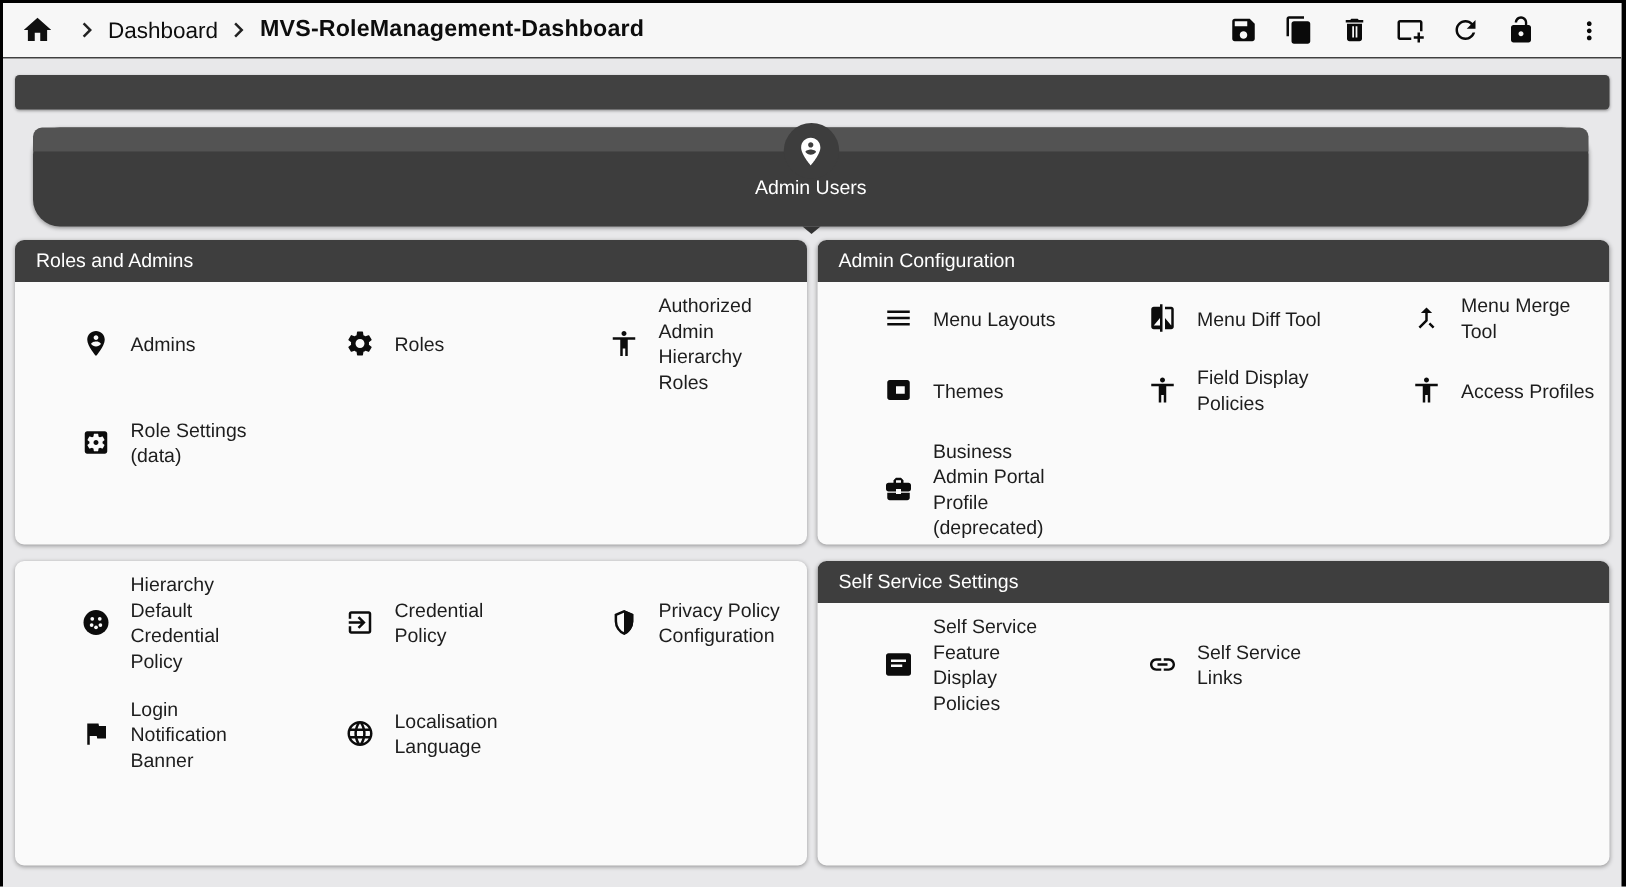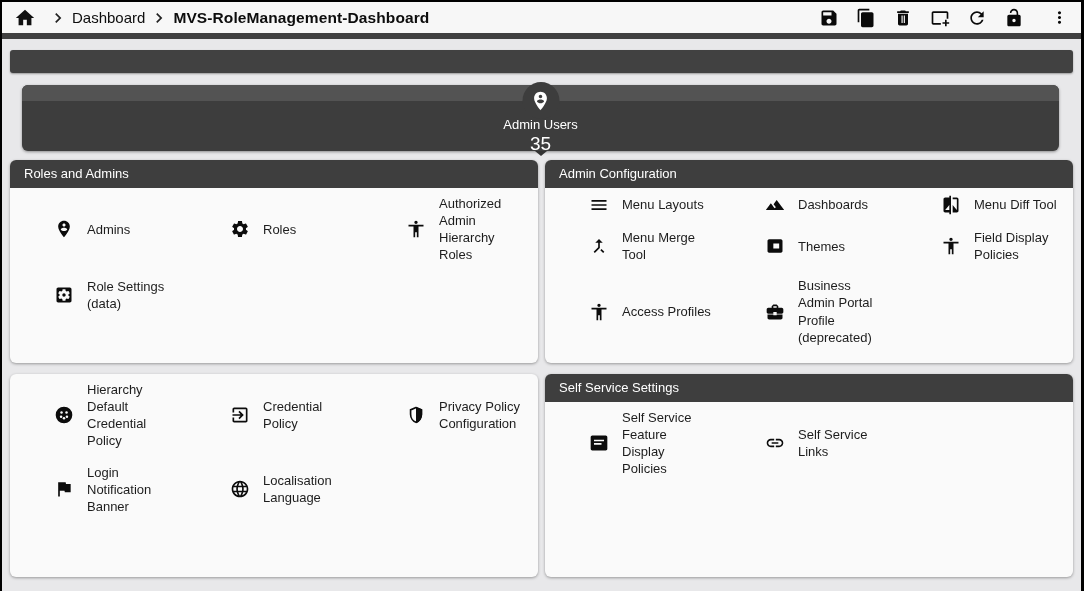--- a/index.html
+++ b/index.html
@@ -8,38 +8,38 @@
   }
   *{margin:0;padding:0;box-sizing:border-box;}
   html,body{width:1084px;height:591px;overflow:hidden;}
   body{
     font-family:"Liberation Sans", sans-serif; background:var(--page-bg);
     border-top:2px solid #000;border-left:2px solid #000;border-right:3px solid #000;
   }
   .icon{display:inline-flex;align-items:center;justify-content:center;flex:0 0 auto;}
   .icon svg{width:100%;height:100%;fill:currentColor;}
   
-  .topbar{height:37px;background:var(--topbar-bg);border-bottom:6px solid #404040;
+  .topbar{height:37px;background:var(--topbar-bg);border-bottom:1px solid #404040;
     display:flex;align-items:center;justify-content:space-between;padding:0 10px 0 12px;}
   .breadcrumb{display:flex;align-items:center;gap:6px;color:#111;}
   .home-btn{width:24px;height:24px;color:#111;background:none;border:none;cursor:pointer;display:flex;align-items:center;}
   .home-btn .icon{width:22px;height:22px;}
   .crumb-sep{width:20px;height:20px;color:#222;margin:0 4px;}
   .crumb{font-size:15px;color:#0d0d0d;cursor:pointer;}
   .crumb.bold{font-weight:700;font-size:15.5px;letter-spacing:.1px;}
   .toolbar{display:flex;align-items:center;gap:13px;}
   .tool-btn{width:24px;height:24px;border:none;background:none;color:#0a0a0a;cursor:pointer;display:flex;align-items:center;justify-content:center;}
   .tool-btn .icon{width:20px;height:20px;}
   .tool-btn.more{margin-left:8px;}
   .tool-btn.more .icon{width:19px;height:19px;}
   
   .section-bar{height:23px;background:var(--bar-dark);margin:11px 8px 0 8px;border-radius:3px;box-shadow:0 1px 2px rgba(0,0,0,.35);}
   
   .stat-wrap{margin:12px 22px 0 20px;position:relative;}
-  .stat-card{position:relative;height:66px;background:var(--card-bg);border-radius:6px;
+  .stat-card{position:relative;height:66px;background:var(--card-bg);border-radius:18px;
     box-shadow:0 1px 3px rgba(0,0,0,.4);cursor:pointer;}
   .stat-strip{height:16px;background:var(--card-strip);border-radius:6px 6px 0 0;}
   .stat-badge{position:absolute;left:50%;top:-3px;transform:translateX(-50%);
     width:37px;height:37px;border-radius:50%;background:var(--card-bg);
     display:flex;align-items:center;justify-content:center;color:#fff;}
   .stat-badge .icon{width:22px;height:22px;}
   .stat-texts{position:absolute;left:0;right:0;top:32px;text-align:center;color:#fff;}
   .stat-label{font-size:13px;}
   .stat-value{font-size:19px;margin-top:1px;}
   .stat-tail{position:absolute;left:50%;bottom:-5px;transform:translateX(-50%);
@@ -142,21 +142,20 @@
     <div class="stat-strip"></div>
     <div class="stat-badge">
       <span class="icon">
           <svg viewBox="0 0 24 24">
             <path fill-rule="evenodd" d="M12 2c-3.9 0-7 3.1-7 7 0 5.2 7 13 7 13s7-7.8 7-13c0-3.9-3.1-7-7-7zm0 3.3c1.05 0 1.9.85 1.9 1.9s-.85 1.9-1.9 1.9-1.9-.85-1.9-1.9.85-1.9 1.9-1.9zm0 9.1c-1.6 0-3-.77-3.9-1.95.02-1.28 2.6-1.98 3.9-1.98s3.88.7 3.9 1.98c-.9 1.18-2.3 1.95-3.9 1.95z"></path>
           </svg>
         </span>
     </div>
     <div class="stat-texts">
       <div class="stat-label">Admin Users</div>
-      <div class="stat-value">35</div>
     </div>
     <div class="stat-tail"></div>
   </div>
 </div>
 
 <main class="panels" id="panels">
     <article class="panel">
       <div class="panel-header">Roles and Admins</div>
       <div class="panel-body">
         <div class="item">
@@ -196,28 +195,20 @@
     <article class="panel">
       <div class="panel-header">Admin Configuration</div>
       <div class="panel-body">
         <div class="item">
           <span class="icon">
             <svg viewBox="0 0 24 24">
               <path d="M3 18h18v-2H3v2zm0-5h18v-2H3v2zm0-7v2h18V6H3z"></path>
             </svg>
           </span>
           <span class="item-label">Menu Layouts</span>
-        </div>
-        <div class="item">
-          <span class="icon">
-            <svg viewBox="0 0 24 24">
-              <path d="M14 6l-3.75 5 2.85 3.8-1.6 1.2C9.81 13.75 7 10 7 10l-6 8h22L14 6z"></path>
-            </svg>
-          </span>
-          <span class="item-label">Dashboards</span>
         </div>
         <div class="item">
           <span class="icon">
             <svg viewBox="0 0 24 24">
               <path d="M10 3H5c-1.1 0-2 .9-2 2v14c0 1.1.9 2 2 2h5v2h2V1h-2v2zm0 15H5l5-6v6zm9-15h-5v2h5v13l-5-6v9h5c1.1 0 2-.9 2-2V5c0-1.1-.9-2-2-2z"></path>
             </svg>
           </span>
           <span class="item-label">Menu Diff Tool</span>
         </div>
         <div class="item">

